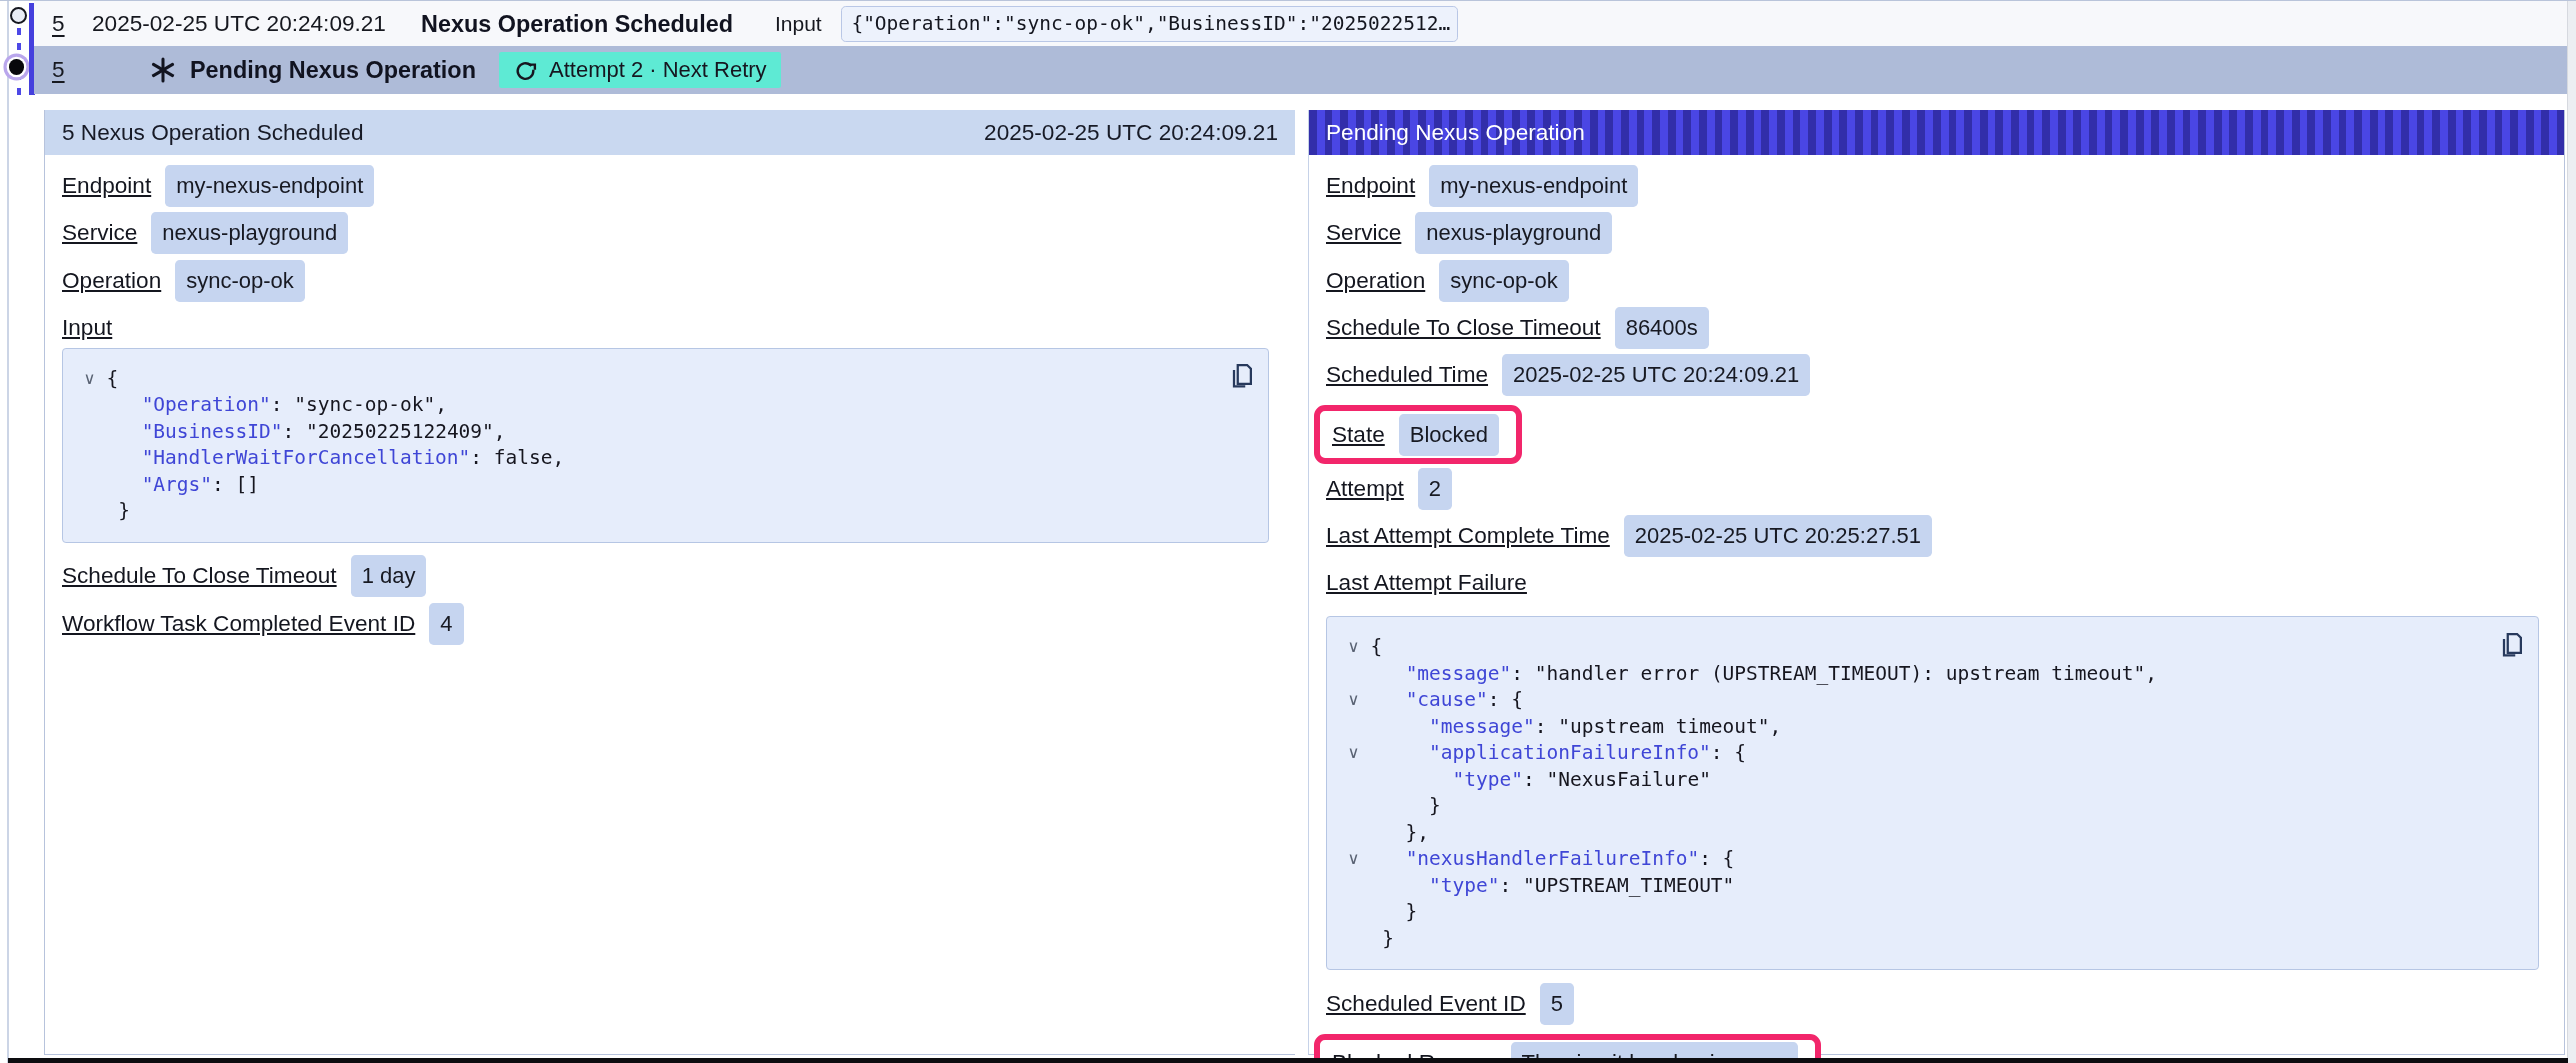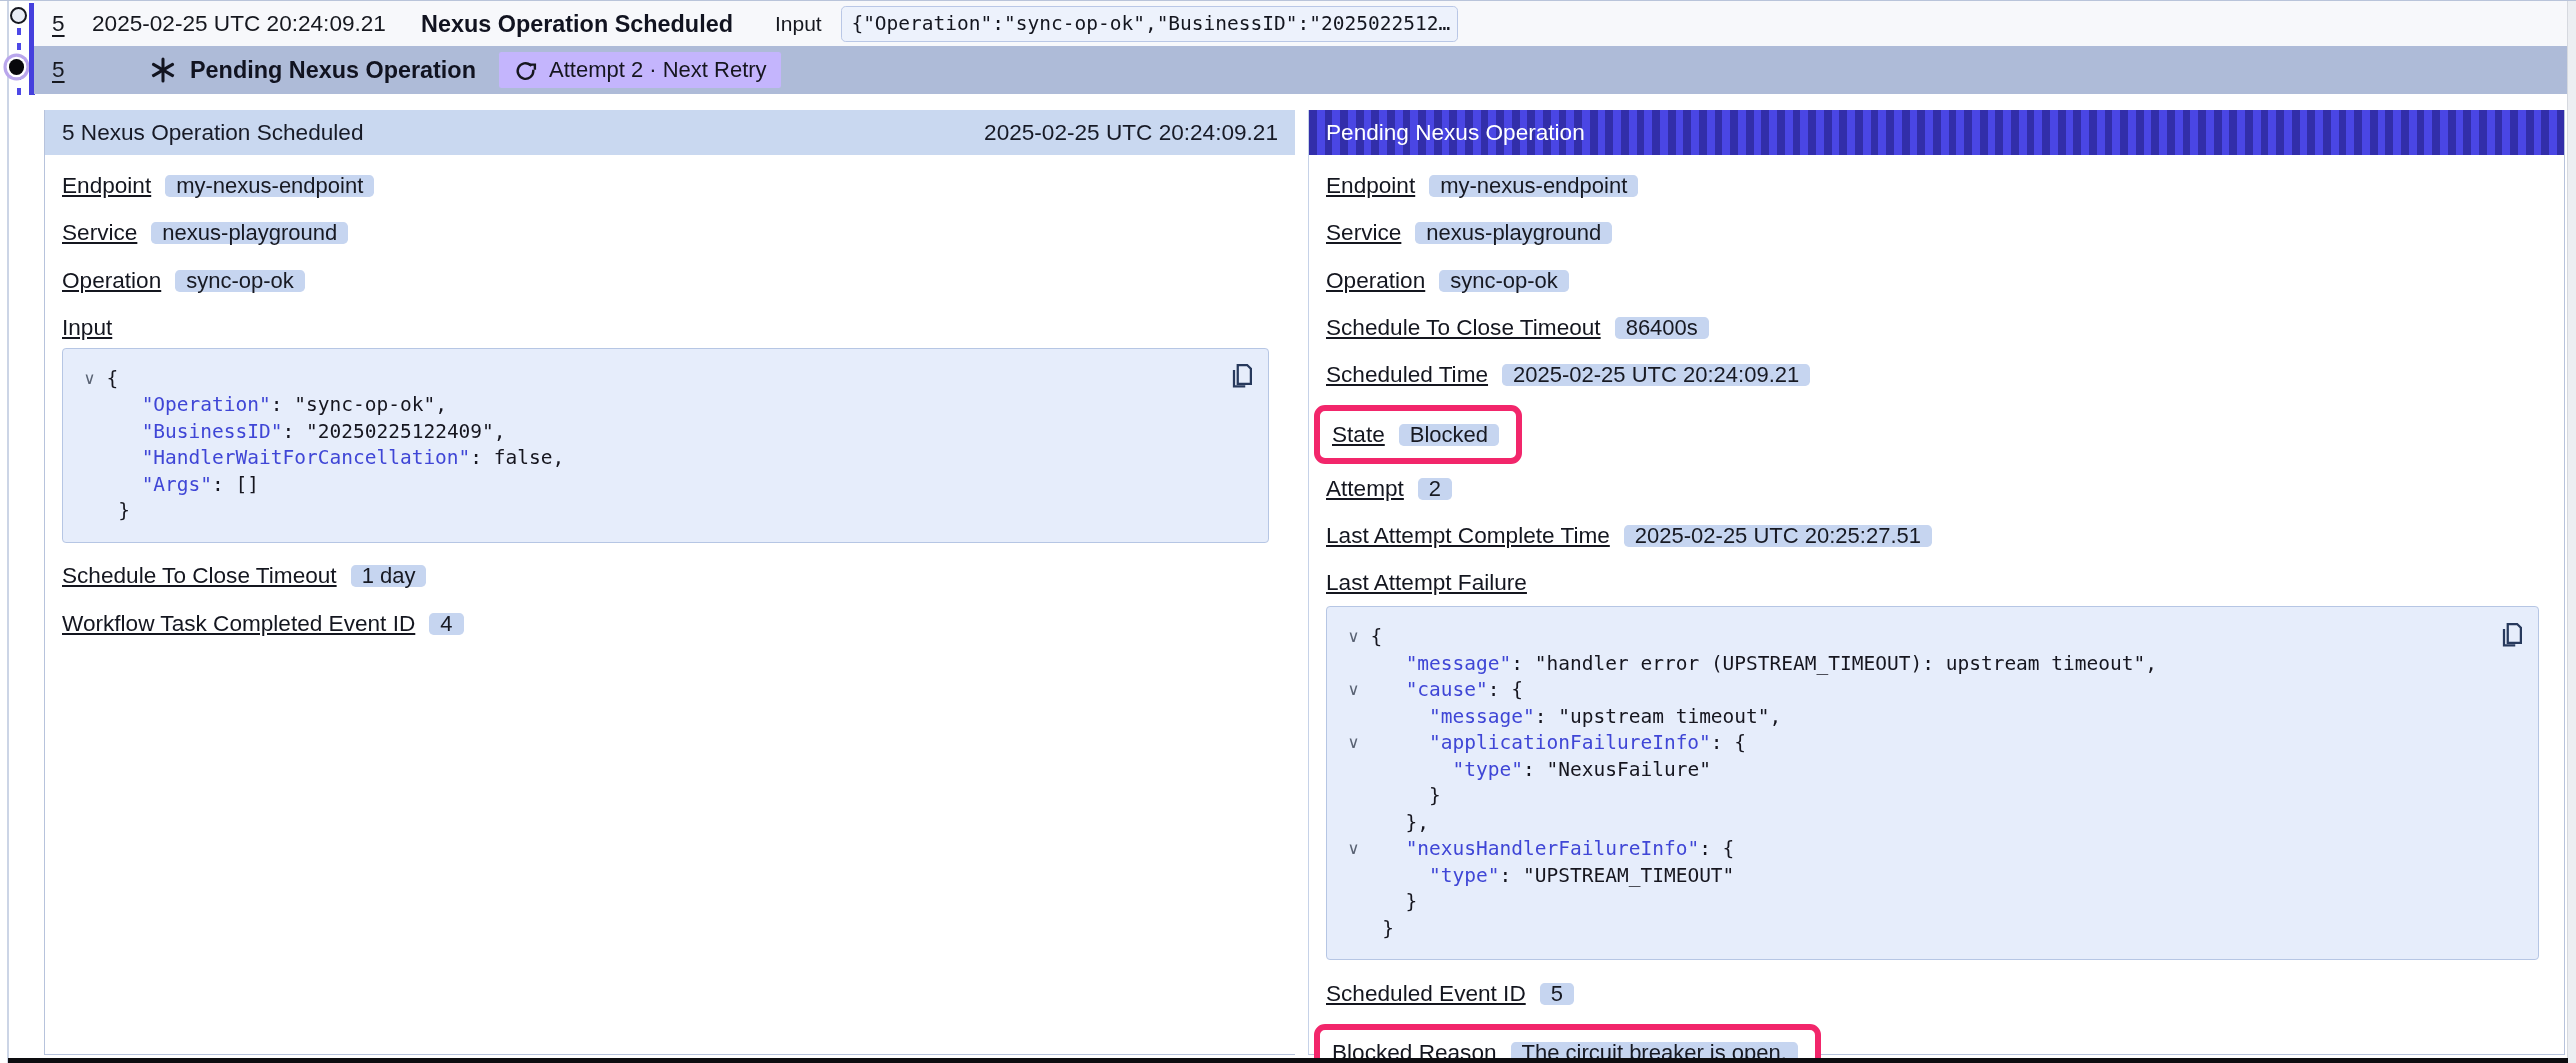--- a/index.html
+++ b/index.html
@@ -30,38 +30,38 @@
   .hrow.r2 { height:48px; background:#aebbd8; }
   .hitem { position:absolute; top:50%; transform:translateY(-50%); white-space:nowrap; }
   .evt-id { font-size:22.6px; text-decoration:underline; text-underline-offset:3.9px; color:#16181f; cursor:pointer; }
   .evt-time { font-size:22.6px; color:#16181f; }
   .evt-title { font-size:23.4px; font-weight:700; color:#111320; }
   .input-lbl { font-size:21px; color:#16181f; }
   .preview-chip { left:807px; width:617px; height:36px; background:#edf2fc; border:1.6px solid #b9c7e6;
     border-radius:4.7px; display:flex; align-items:center; padding:0 9.4px; overflow:hidden;
     font-family:"DejaVu Sans Mono", monospace; font-size:19.5px; color:#14161f; }
   .star-icon svg { display:block; }
-  .retry-badge { left:465px; height:36px; background:#c4b5fd; border-radius:2.3px;
+  .retry-badge { left:465px; height:36px; background:#5eead4; border-radius:2.3px;
     display:flex; align-items:center; gap:11px; padding:0 14px; font-size:22px; color:#16161f; }
 
   
   .panel { position:absolute; top:109px; height:945px; background:#fff; }
   .panel.left  { left:44px;  width:1251px; border-left:1.6px solid #b7c3dc; border-bottom:1.6px solid #b7c3dc; }
   .panel.right { left:1308px; width:1257px; border-left:1.6px solid #c6d2e8; border-right:1.6px solid #b7c3dc; border-bottom:1.6px solid #b7c3dc; }
   .panel-header { height:45px; display:flex; align-items:center; justify-content:space-between; padding:0 17px;
     font-size:22.6px; }
   .panel.left .panel-header { background:#c9d8f0; color:#171a26; font-weight:500; }
   .panel.right .panel-header {
     background:repeating-linear-gradient(90deg, #322ea9 0 7.8px, #4a46e4 7.8px 15.6px);
     color:#ffffff; font-weight:500; }
   .panel-body { padding:14px 20px 0 17px; }
 
   .frow { display:flex; align-items:center; height:34px; margin-bottom:13.3px; gap:14px; white-space:nowrap; }
   .flabel { font-size:22.6px; color:#14161f;text-decoration:underline; }
-  .chip { display:inline-flex; align-items:center; height:22px; padding:8px 11px; background:#c6d5f0;
+  .chip { display:inline-flex; align-items:center; height:42px; padding:8px 11px; background:#c6d5f0;
     border-radius:4.7px; font-size:22px; color:#171922; }
   .link-val { font-size:22.6px; color:#16181f; text-decoration:underline; text-underline-offset:4.7px; cursor:pointer; }
 
   .annotation { border:6.2px solid #f2266b; border-radius:11px; width:max-content;
     padding:6.2px 17px 6.2px 12.5px; margin:1.6px 0 7.8px -12.5px; background:#fff; }
   .annotation .frow { margin-bottom:0; }
 
   
   .json-block { position:relative; background:#e6edfb; border:1.6px solid #b6c6e4; border-radius:3.9px;
     padding:17px 55px 17px 9.4px; margin:1.6px 0 16.4px 0;
@@ -215,21 +215,21 @@
         </div>
       </div>
       <div class="frow">
         <span class="flabel">Attempt</span>
         <span class="chip">2</span>
       </div>
       <div class="frow">
         <span class="flabel">Last Attempt Complete Time</span>
         <span class="chip">2025-02-25 UTC 20:25:27.51</span>
       </div>
-      <div class="frow" style="margin-bottom:6px;">
+      <div class="frow" style="margin-bottom:16px;">
         <span class="flabel">Last Attempt Failure</span>
       </div>
       <div class="json-block" style="width:1213px;">
         <button class="copy-btn">
           <span>
             <svg width="25" height="28" viewBox="0 0 20 22" fill="none" stroke="#27395c" stroke-width="1.8">
               <path d="M7 3 h7.5 l3 3 v12 h-10.5 z"></path>
               <path d="M4 7 v13 h9"></path>
             </svg>
           </span>

